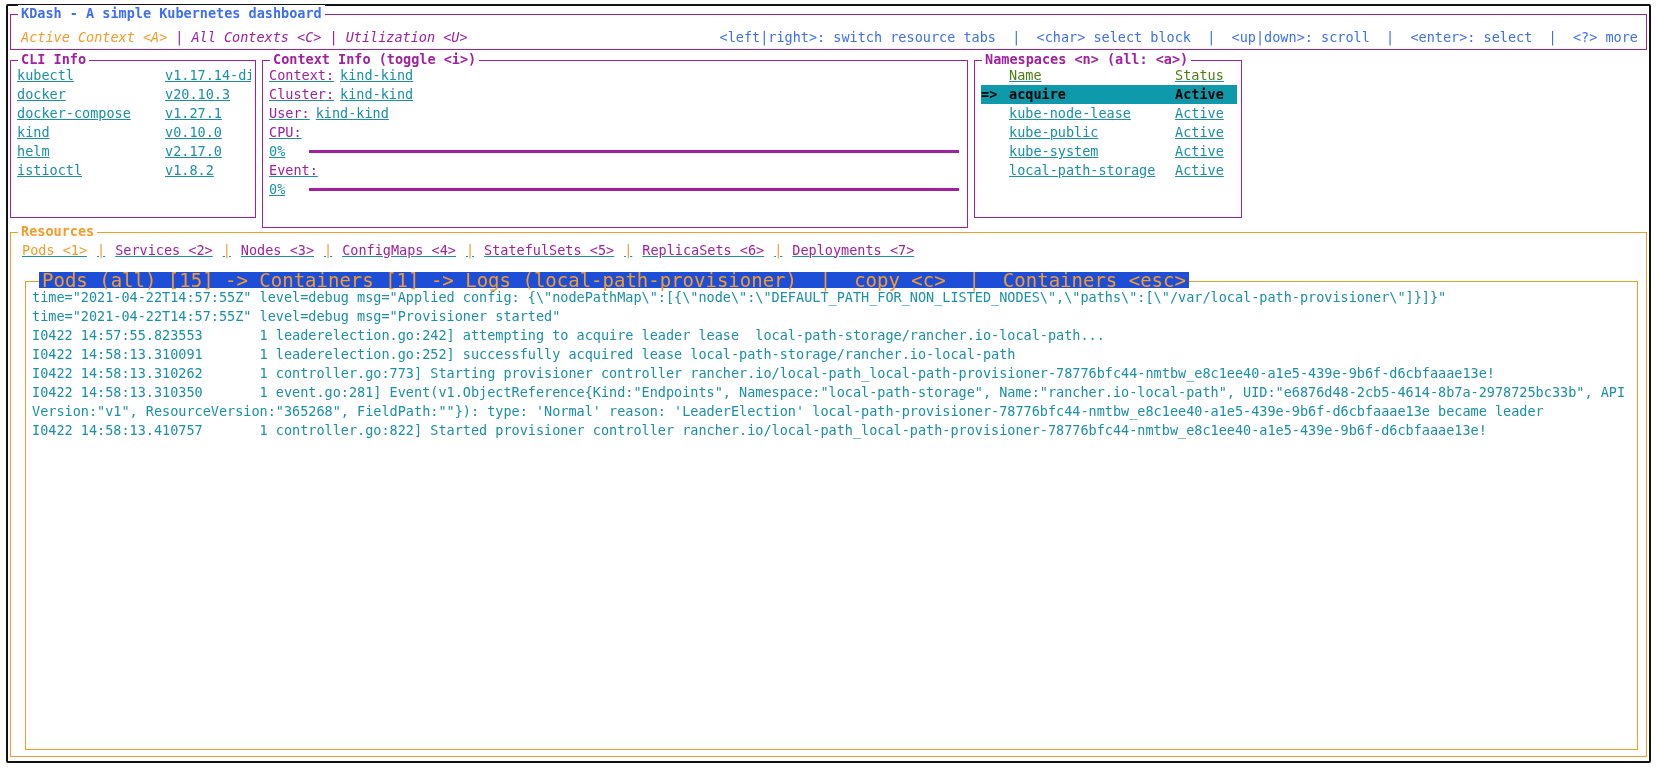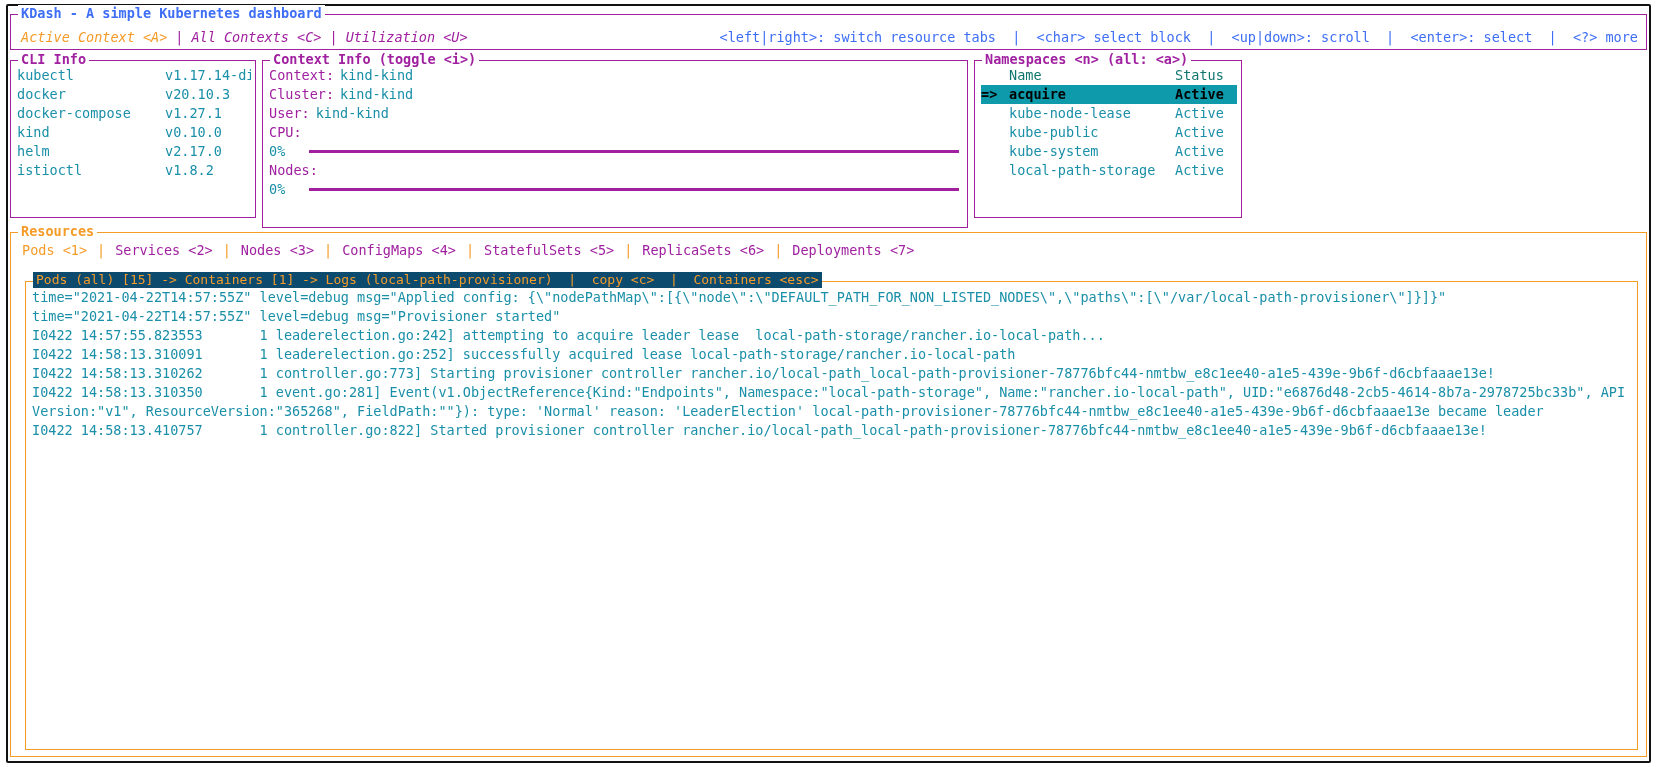--- a/index.html
+++ b/index.html
@@ -53,20 +53,21 @@
     white-space: pre;
   }
   .box.orange > .box-title { color: #f59b28; }
   .box-body {
     position: absolute;
     left: 6px;
     right: 4px;
     top: 5px;
     bottom: 2px;
     overflow: hidden;
+    text-decoration: underline;
   }
 
   
   #header-box { left: 10px; top: 8px; right: 10px; height: 36px; border-color:#a020a0;margin-top:6px; }
   #header-box > .box-title { color: #3d6ef5; }
   .header-row {
     position: absolute;
     left: 8px;
     right: 6px;
     top: 13px;
@@ -106,21 +107,21 @@
     margin-right: 4px;
   }
 
   
   .ns-head, .ns-row {
     display: flex;
     white-space: pre;
     height: 19px;
     align-items: center;
   }
-  .ns-head { color: #0f766e; }
+  .ns-head { color: #4d7c0f; }
   .ns-marker { flex: 0 0 28px; }
   .ns-name { flex: 1 1 auto; }
   .ns-status { flex: 0 0 62px; text-align: left; }
   .ns-row { color: #1a8fa8; }
   .ns-row.selected {
     background: #0e9aab;
     color: #000000;
     font-weight: bold;
   }
 
@@ -155,26 +156,26 @@
     left: 6px;
     right: 2px;
     top: 42px;
     bottom: 2px;
     border: 1px solid #f59b28;
     box-sizing: border-box;
   }
   #logs-panel > .box-title {
     position: absolute;
     top: -10px;
-    left: 7px;
-    background: #0c4a6e;
+    left: 13px;
+    background: #1d4ed8;
     padding: 0 3px;
     color: #f59b28;
     white-space: pre;
-    font-size: 13px;
+    font-size: 19px;
     line-height: 16px;
   }
   .logs-body {
     position: absolute;
     left: 6px;
     right: 4px;
     top: 6px;
     bottom: 2px;
     overflow: hidden;
   }
@@ -251,21 +252,21 @@
         <span class="ctx-val">kind-kind</span>
       </div>
       <div class="kv-line">
         <span class="ctx-key">CPU:</span>
       </div>
       <div class="gauge-row">
         <span class="gauge-pct">0%</span>
         <span class="gauge-track"></span>
       </div>
       <div class="kv-line">
-        <span class="ctx-key">Nodes:</span>
+        <span class="ctx-key">Event:</span>
       </div>
       <div class="gauge-row">
         <span class="gauge-pct">0%</span>
         <span class="gauge-track"></span>
       </div>
     </div>
   </div>
 
   <div class="box" id="ns-box">
     <div class="box-title">Namespaces &lt;n&gt; (all: &lt;a&gt;)</div>

